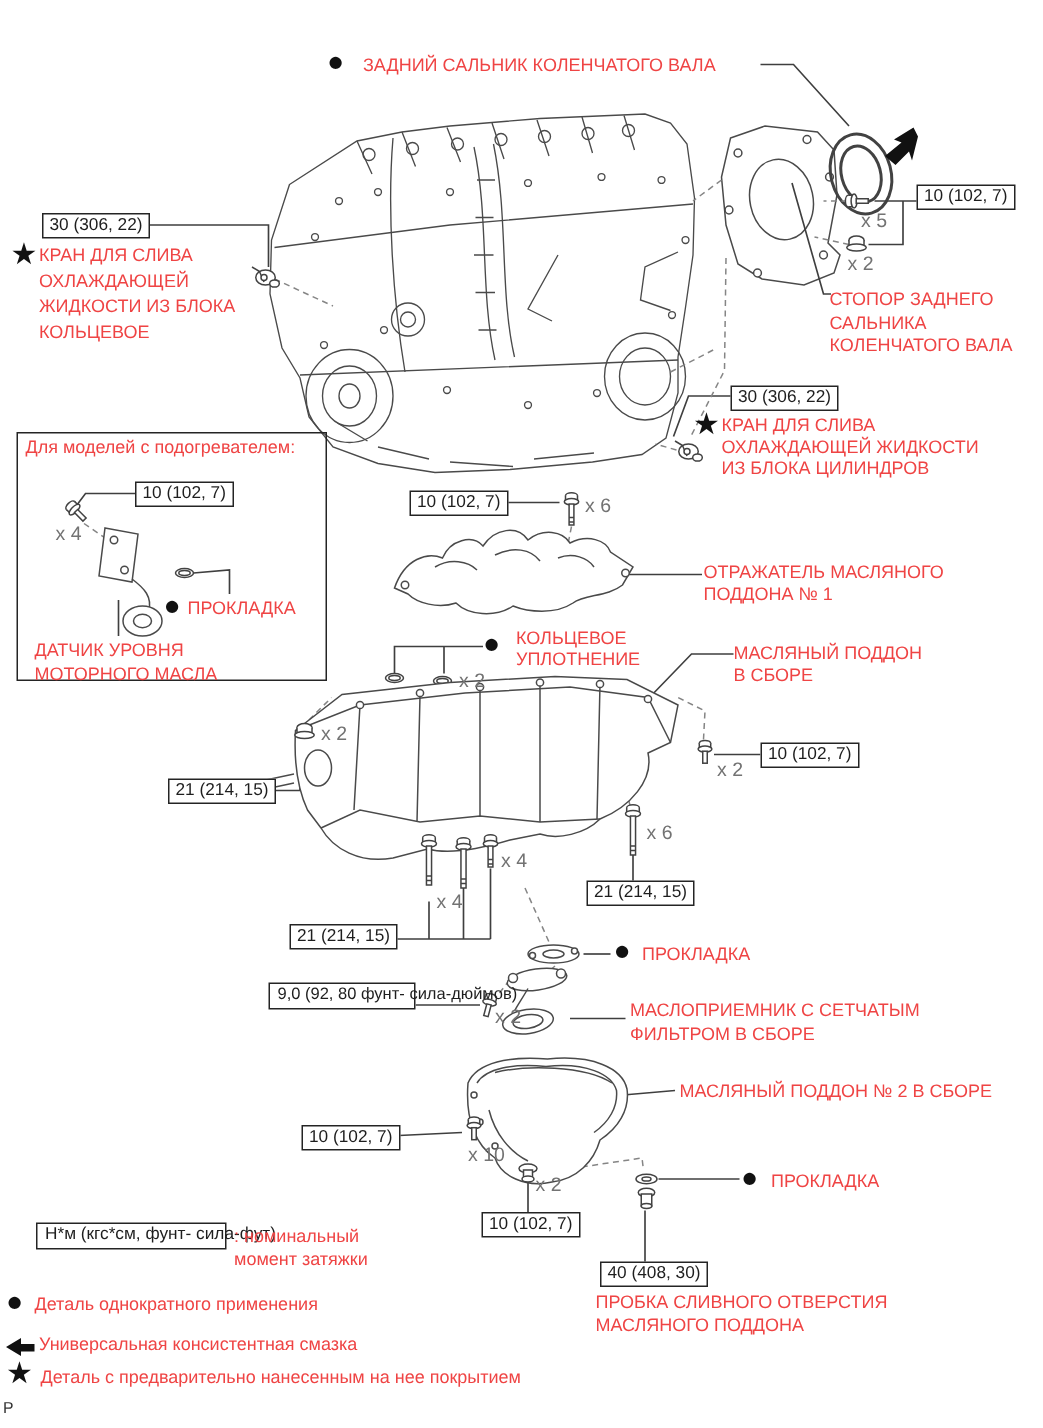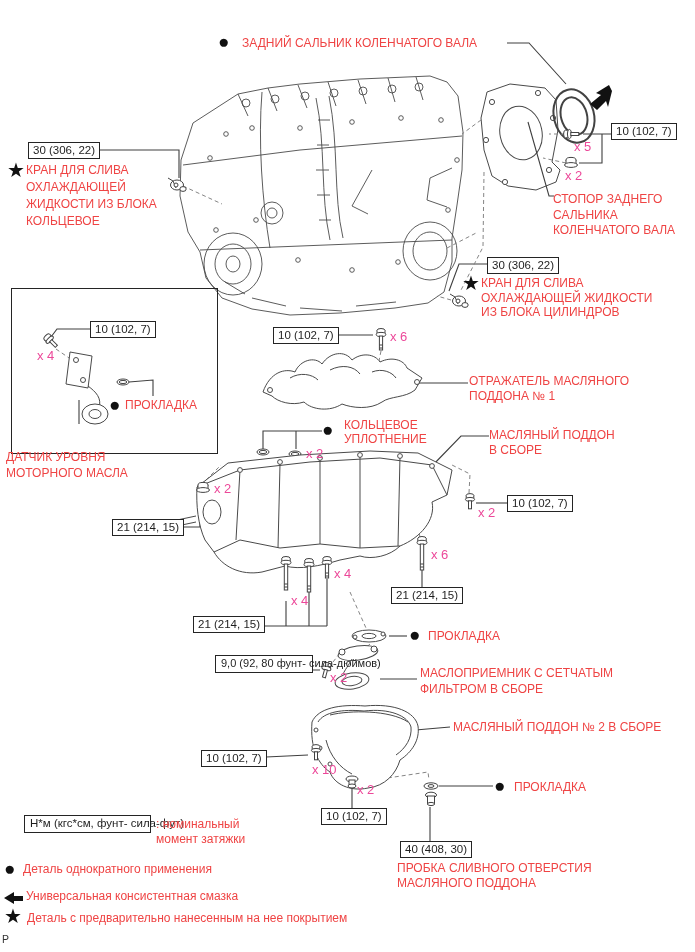--- a/index.html
+++ b/index.html
@@ -5,21 +5,21 @@
   html,body{margin:0;padding:0;background:#fff;}
   .stage{position:relative;width:695px;height:952px;background:#fff;overflow:hidden;
          font-family:"Liberation Sans",sans-serif;color:#1e1e1e;}
   .art{position:absolute;left:0;top:0;}
   .lbl{position:absolute;white-space:nowrap;font-size:12px;line-height:15px;color:#ef4444;}
   .lbl .ln{display:block;}
   .tbox{position:absolute;border:1.5px solid #242424;background:#fff;box-sizing:border-box;
         padding:0 4px;font-size:11.5px;line-height:15px;height:17px;white-space:nowrap;
         display:flex;align-items:center;justify-content:flex-start;}
   .tbox.two{height:auto;display:block;padding:1px 5px;line-height:13.5px;}
-  .qty{position:absolute;font-size:13px;white-space:nowrap;color:#ec4899;}
+  .qty{position:absolute;font-size:13px;white-space:nowrap;color:#737373;}
   .sym-dot{position:absolute;font-size:19px;line-height:15px;color:#111;}
   .sym-star{position:absolute;font-size:20px;line-height:18px;color:#111;}
   .frame{position:absolute;border:1.5px solid #242424;background:transparent;}
   .corner{position:absolute;font-size:10.5px;color:#333;}
 </style>
 </head>
 <body>
 
 <div class="stage">
 
@@ -284,29 +284,32 @@
   <span>30 (306, 22)</span>
 </div>
 <span class="sym-star" style="left:462px;top:274px;">★</span>
 <div class="lbl" style="left:481px;top:276px;line-height:14.5px;">
   <span class="ln">КРАН ДЛЯ СЛИВА</span>
   <span class="ln">ОХЛАЖДАЮЩЕЙ ЖИДКОСТИ</span>
   <span class="ln">ИЗ БЛОКА ЦИЛИНДРОВ</span>
 </div>
 
 <div class="frame" style="left:11px;top:288px;width:205px;height:164px;"></div>
+<div class="lbl" style="left:17px;top:291px;">
+  <span>Для моделей с подогревателем:</span>
+</div>
 <div class="tbox" style="left:90px;top:321px;">
   <span>10 (102, 7)</span>
 </div>
 <span class="qty" style="left:37px;top:348px;">x 4</span>
 <span class="sym-dot" style="left:109px;top:397px;">●</span>
 <div class="lbl" style="left:125px;top:398px;">
   <span>ПРОКЛАДКА</span>
 </div>
-<div class="lbl" style="left:6px;top:425px;line-height:16px;margin-top:24px;">
+<div class="lbl" style="left:23px;top:425px;line-height:16px;">
   <span class="ln">ДАТЧИК УРОВНЯ</span>
   <span class="ln">МОТОРНОГО МАСЛА</span>
 </div>
 
 <div class="tbox" style="left:273px;top:327px;">
   <span>10 (102, 7)</span>
 </div>
 <span class="qty" style="left:390px;top:329px;">x 6</span>
 <div class="lbl" style="left:469px;top:374px;">
   <span class="ln">ОТРАЖАТЕЛЬ МАСЛЯНОГО</span>
@@ -344,21 +347,21 @@
 <span class="qty" style="left:334px;top:566px;">x 4</span>
 <div class="tbox" style="left:193px;top:616px;">
   <span>21 (214, 15)</span>
 </div>
 
 <span class="sym-dot" style="left:409px;top:627px;">●</span>
 <div class="lbl" style="left:428px;top:629px;">
   <span>ПРОКЛАДКА</span>
 </div>
 
-<div class="tbox two" style="left:179px;top:655px;width:98px;font-size:11px;margin-left:36px;">
+<div class="tbox two" style="left:179px;top:655px;width:98px;font-size:11px;">
   <span class="ln">9,0 (92, 80 фунт-</span>
   <span class="ln">сила-дюймов)</span>
 </div>
 <span class="qty" style="left:330px;top:670px;">x 2</span>
 <div class="lbl" style="left:420px;top:665px;line-height:16px;">
   <span class="ln">МАСЛОПРИЕМНИК С СЕТЧАТЫМ</span>
   <span class="ln">ФИЛЬТРОМ В СБОРЕ</span>
 </div>
 
 <div class="lbl" style="left:453px;top:720px;">

